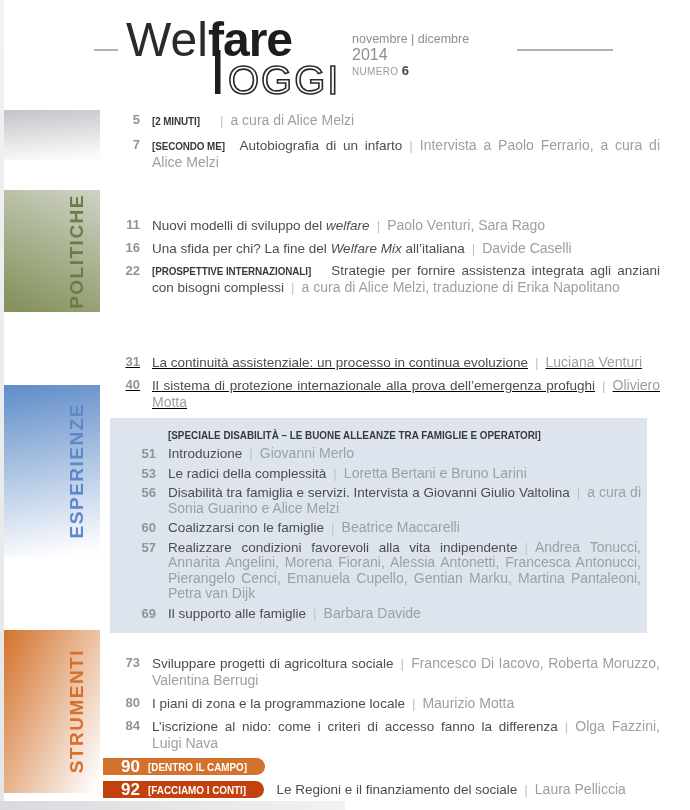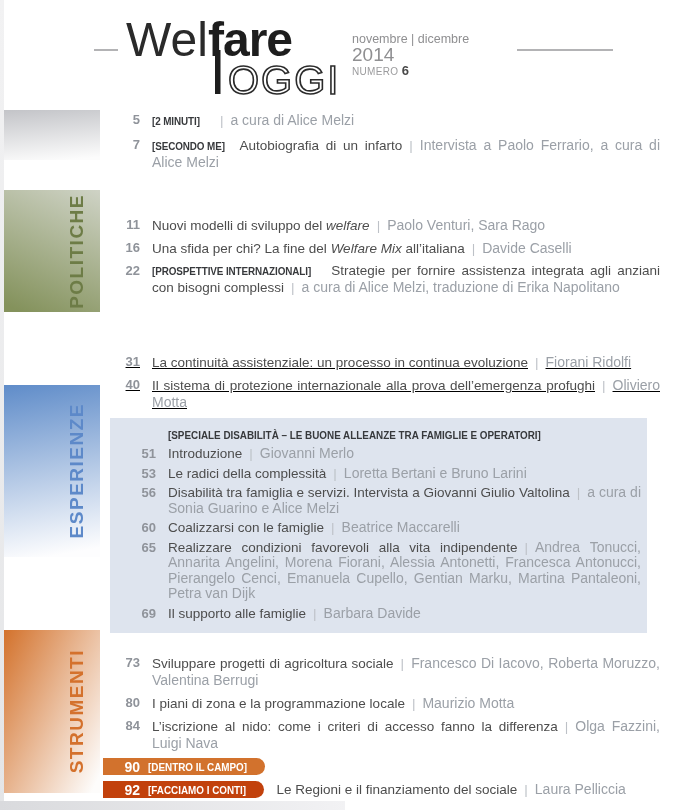--- a/index.html
+++ b/index.html
@@ -12,21 +12,21 @@
   .abs{position:absolute;}
   
   .edge-left{left:0;top:0;width:4px;height:810px;background:linear-gradient(to bottom,#f2f2f3,#e4e5e7);}
   .edge-bottom{left:0;top:801px;width:345px;height:9px;background:linear-gradient(to right,#d9dadd,#f2f2f4);}
   
   .rule{height:2px;background:#b3b3b5;}
   .rule-left{left:94px;top:49px;width:24px;}
   .rule-right{left:517px;top:49px;width:96px;}
   .logo{left:126px;top:6px;}
   .issue{left:352px;top:31px;color:#8f8f91;font-size:12.5px;line-height:16px;}
-  .issue .yr{font-size:19px;}
+  .issue .yr{font-size:16px;}
   .issue .numlbl{color:#9b9b9d;font-size:10px;letter-spacing:.3px;}
   .issue .numval{color:#4a4a4a;font-weight:bold;font-size:13px;}
   
   .sblock{left:4px;width:96px;display:flex;align-items:center;justify-content:flex-end;padding-right:12px;box-sizing:border-box;}
   .sb-intro{top:110px;height:50px;}
   .sb-politiche{top:190px;height:122px;}
   .sb-esperienze{top:385px;height:172px;}
   .sb-strumenti{top:630px;height:163px;}
   .vlabel{writing-mode:vertical-rl;transform:rotate(180deg);font-weight:bold;font-size:19px;letter-spacing:1.5px;}
   
@@ -38,21 +38,21 @@
   .sep{color:#bdc1c7;margin:0 7px;}
   .authors{font-size:14px;color:#9ba0a7;}
   
   .box{left:110px;top:418px;width:537px;box-sizing:border-box;padding:7px 6px 8px 16px;}
   .box .row{margin-bottom:4px;}
   .box .tt{line-height:15.5px;}
   .box .pg{width:30px;line-height:15.5px;}
   .box-header{margin:0 0 5px 42px;font-weight:bold;font-size:10.5px;color:#37393c;display:inline-block;transform:scaleX(.94);transform-origin:left bottom;white-space:nowrap;}
   
   .badge{flex:none;display:inline-flex;align-items:center;height:17px;border-radius:0 9px 9px 0;margin-left:-1px;margin-right:12px;color:#fff;}
-  .badge .bpg{width:37px;text-align:right;font-weight:bold;font-size:14px;}
+  .badge .bpg{width:37px;text-align:right;font-weight:bold;font-size:17px;}
   .badge .brub{margin-left:8px;padding-right:12px;font-weight:bold;font-size:10.5px;display:inline-block;transform:scaleX(.94);transform-origin:left center;white-space:nowrap;}
   #sec-intro{left:104px;top:112px;}
   #sec-intro .row{margin-bottom:8px;}
   #sec-politiche{left:104px;top:217px;}
   #sec-esperienze{left:104px;top:354px;text-decoration:underline;}
   #sec-strumenti{left:104px;top:655px;}
   i{}
 </style>
 </head>
 <body>
@@ -109,21 +109,21 @@
         <div class="tt"><span>Una sfida per chi? La fine del </span><i>Welfare Mix</i><span> all’italiana</span><span class="sep">|</span><span class="authors">Davide Caselli</span></div>
       </div>
       <div class="row">
         <div class="pg">22</div>
         <div class="tt"><span class="rubric">[PROSPETTIVE INTERNAZIONALI]</span><span>Strategie per fornire assistenza integrata agli anziani con bisogni complessi</span><span class="sep">|</span><span class="authors">a cura di Alice Melzi, traduzione di Erika Napolitano</span></div>
       </div>
     </div>
   <div class="seclist" id="sec-esperienze">
       <div class="row">
         <div class="pg">31</div>
-        <div class="tt"><span>La continuità assistenziale: un processo in continua evoluzione</span><span class="sep">|</span><span class="authors">Fiorani Ridolfi</span></div>
+        <div class="tt"><span>La continuità assistenziale: un processo in continua evoluzione</span><span class="sep">|</span><span class="authors">Luciana Venturi</span></div>
       </div>
       <div class="row">
         <div class="pg">40</div>
         <div class="tt"><span>Il sistema di protezione internazionale alla prova dell’emergenza profughi</span><span class="sep">|</span><span class="authors">Oliviero Motta</span></div>
       </div>
       <div class="row">
         <div class="pg">45</div>
         <div class="tt"><span>Crisi abitativa e politiche per la casa</span><span class="sep">|</span><span class="authors">Veronica Pujia</span></div>
       </div>
     </div>
@@ -141,21 +141,21 @@
         </div>
         <div class="row">
           <div class="pg">56</div>
           <div class="tt"><span>Disabilità tra famiglia e servizi. Intervista a Giovanni Giulio Valtolina</span><span class="sep">|</span><span class="authors">a cura di Sonia Guarino e Alice Melzi</span></div>
         </div>
         <div class="row">
           <div class="pg">60</div>
           <div class="tt"><span>Coalizzarsi con le famiglie</span><span class="sep">|</span><span class="authors">Beatrice Maccarelli</span></div>
         </div>
         <div class="row">
-          <div class="pg">65</div>
+          <div class="pg">57</div>
           <div class="tt"><span>Realizzare condizioni favorevoli alla vita indipendente</span><span class="sep">|</span><span class="authors">Andrea Tonucci, Annarita Angelini, Morena Fiorani, Alessia Antonetti, Francesca Antonucci, Pierangelo Cenci, Emanuela Cupello, Gentian Marku, Martina Pantaleoni, Petra van Dijk</span></div>
         </div>
         <div class="row">
           <div class="pg">69</div>
           <div class="tt"><span>Il supporto alle famiglie</span><span class="sep">|</span><span class="authors">Barbara Davide</span></div>
         </div>
       </div>
   </div>
 
   <div class="seclist" id="sec-strumenti">

